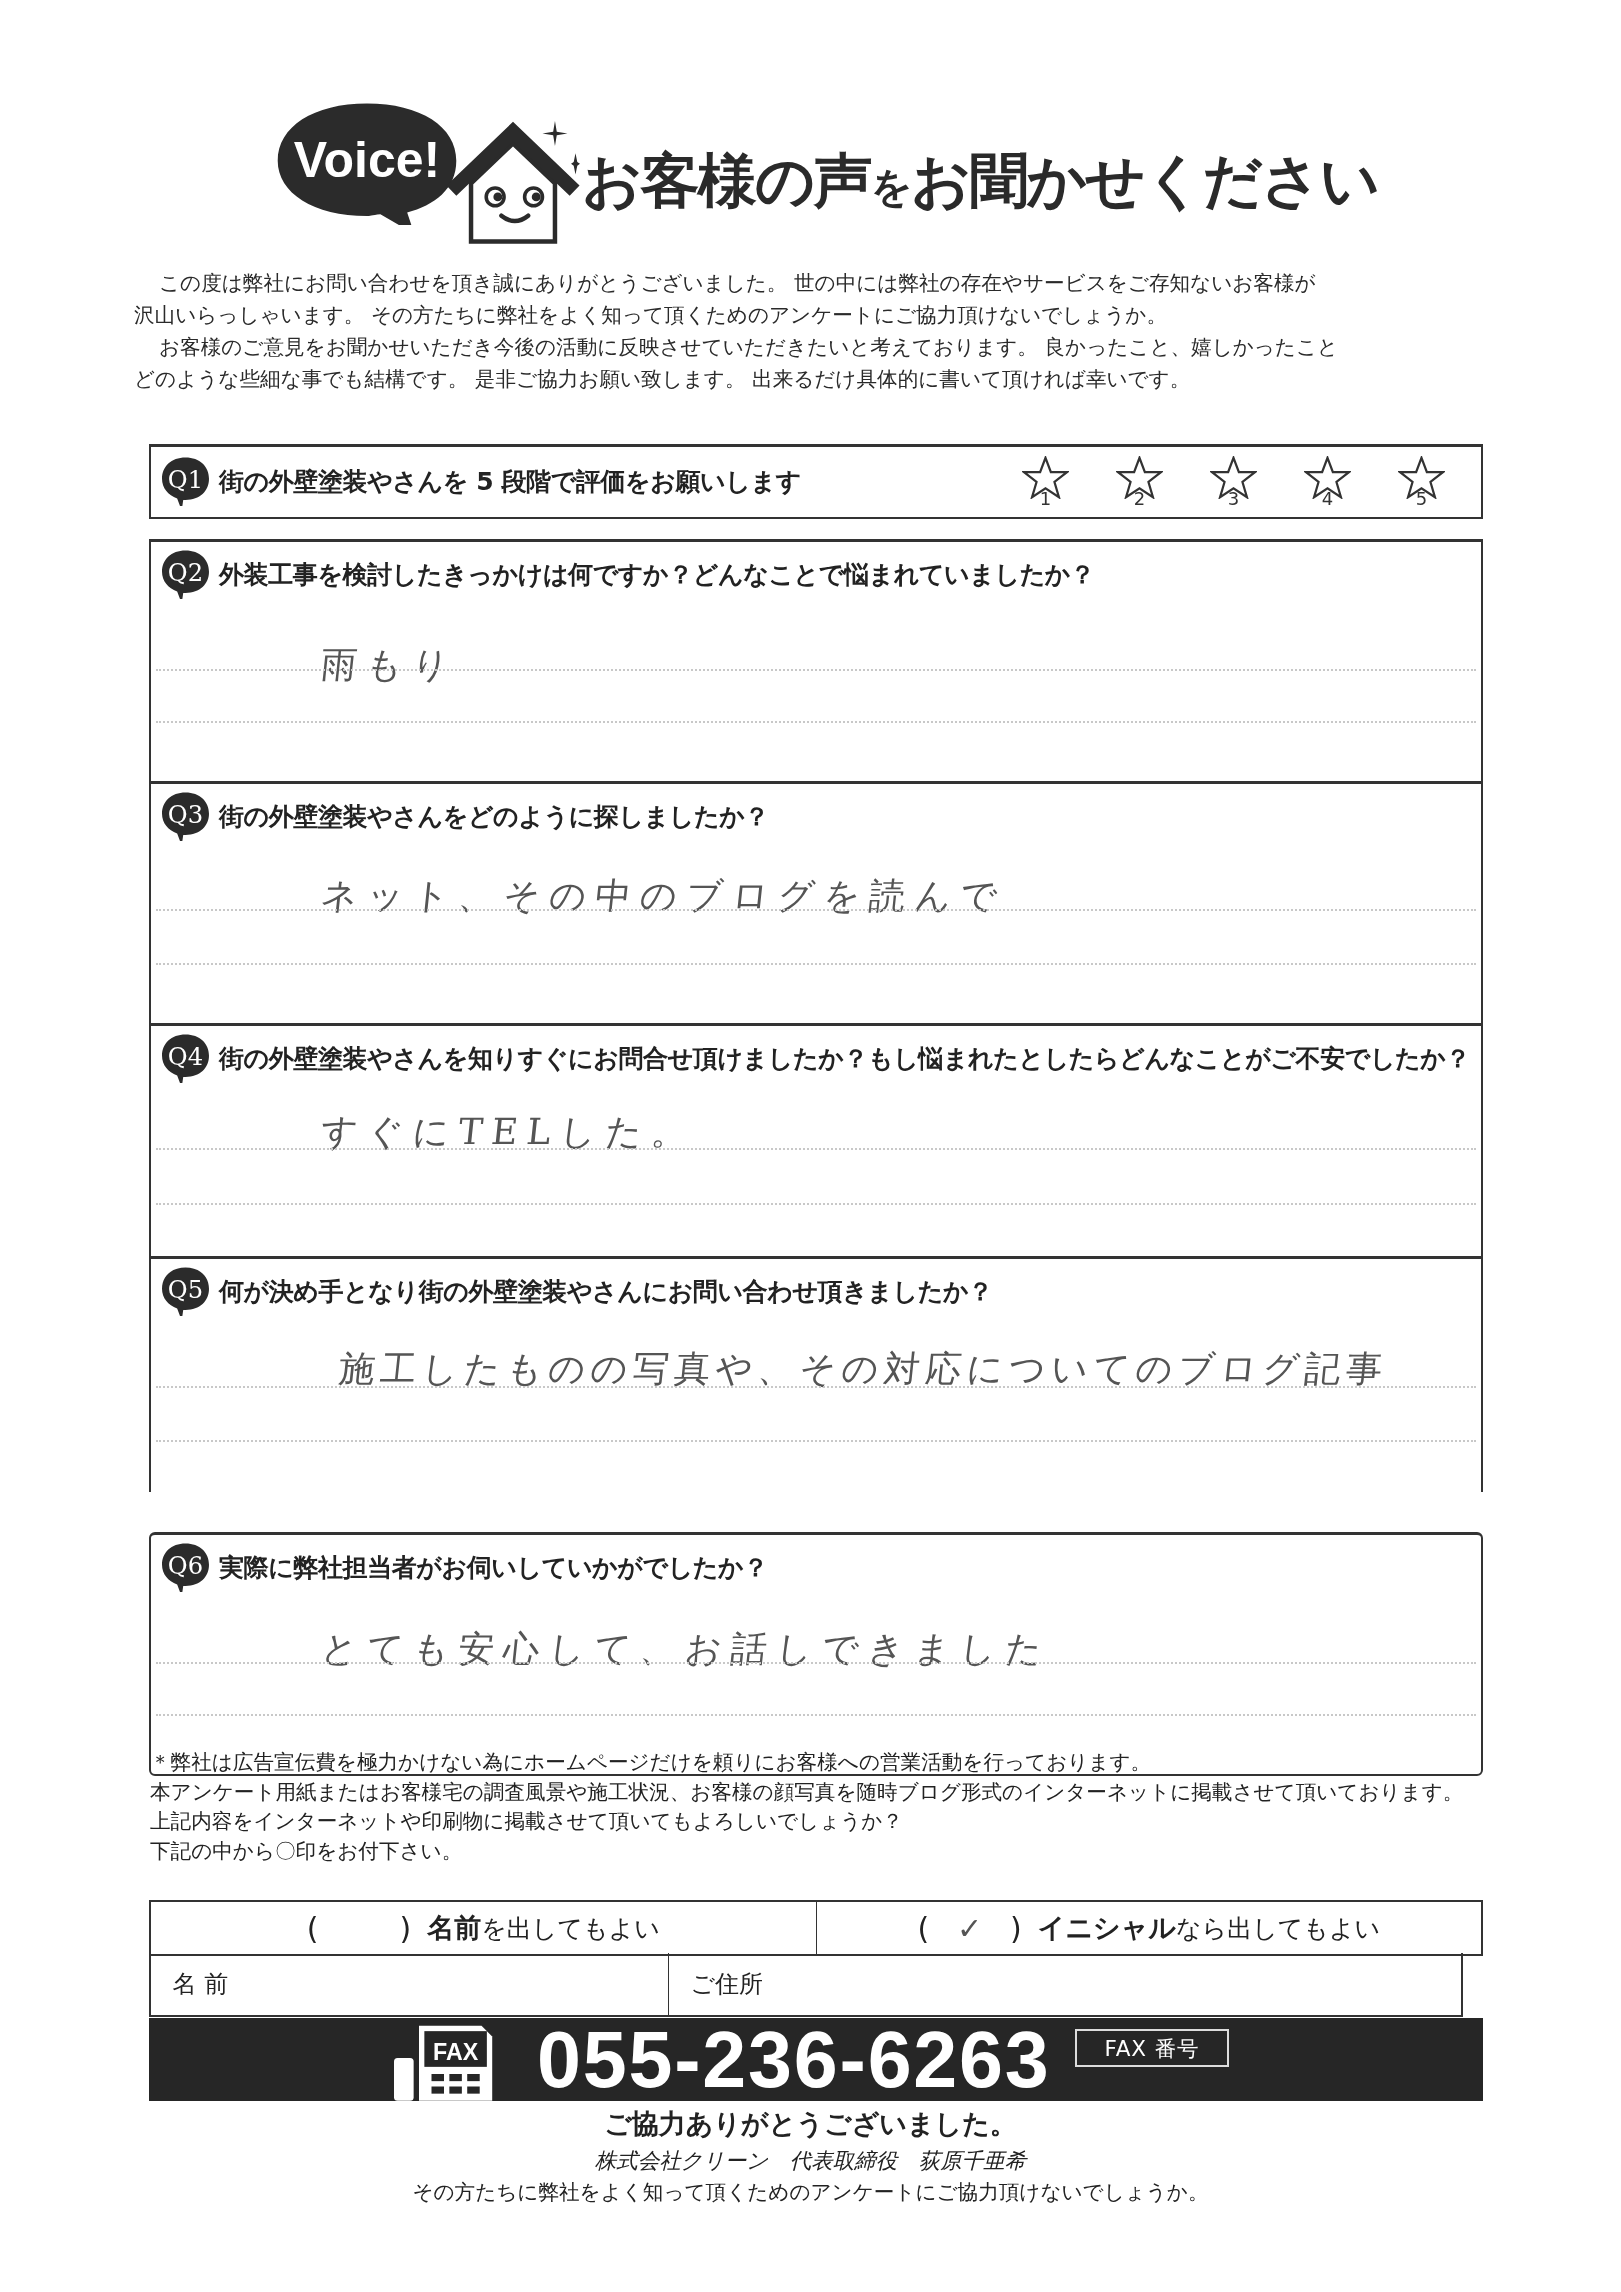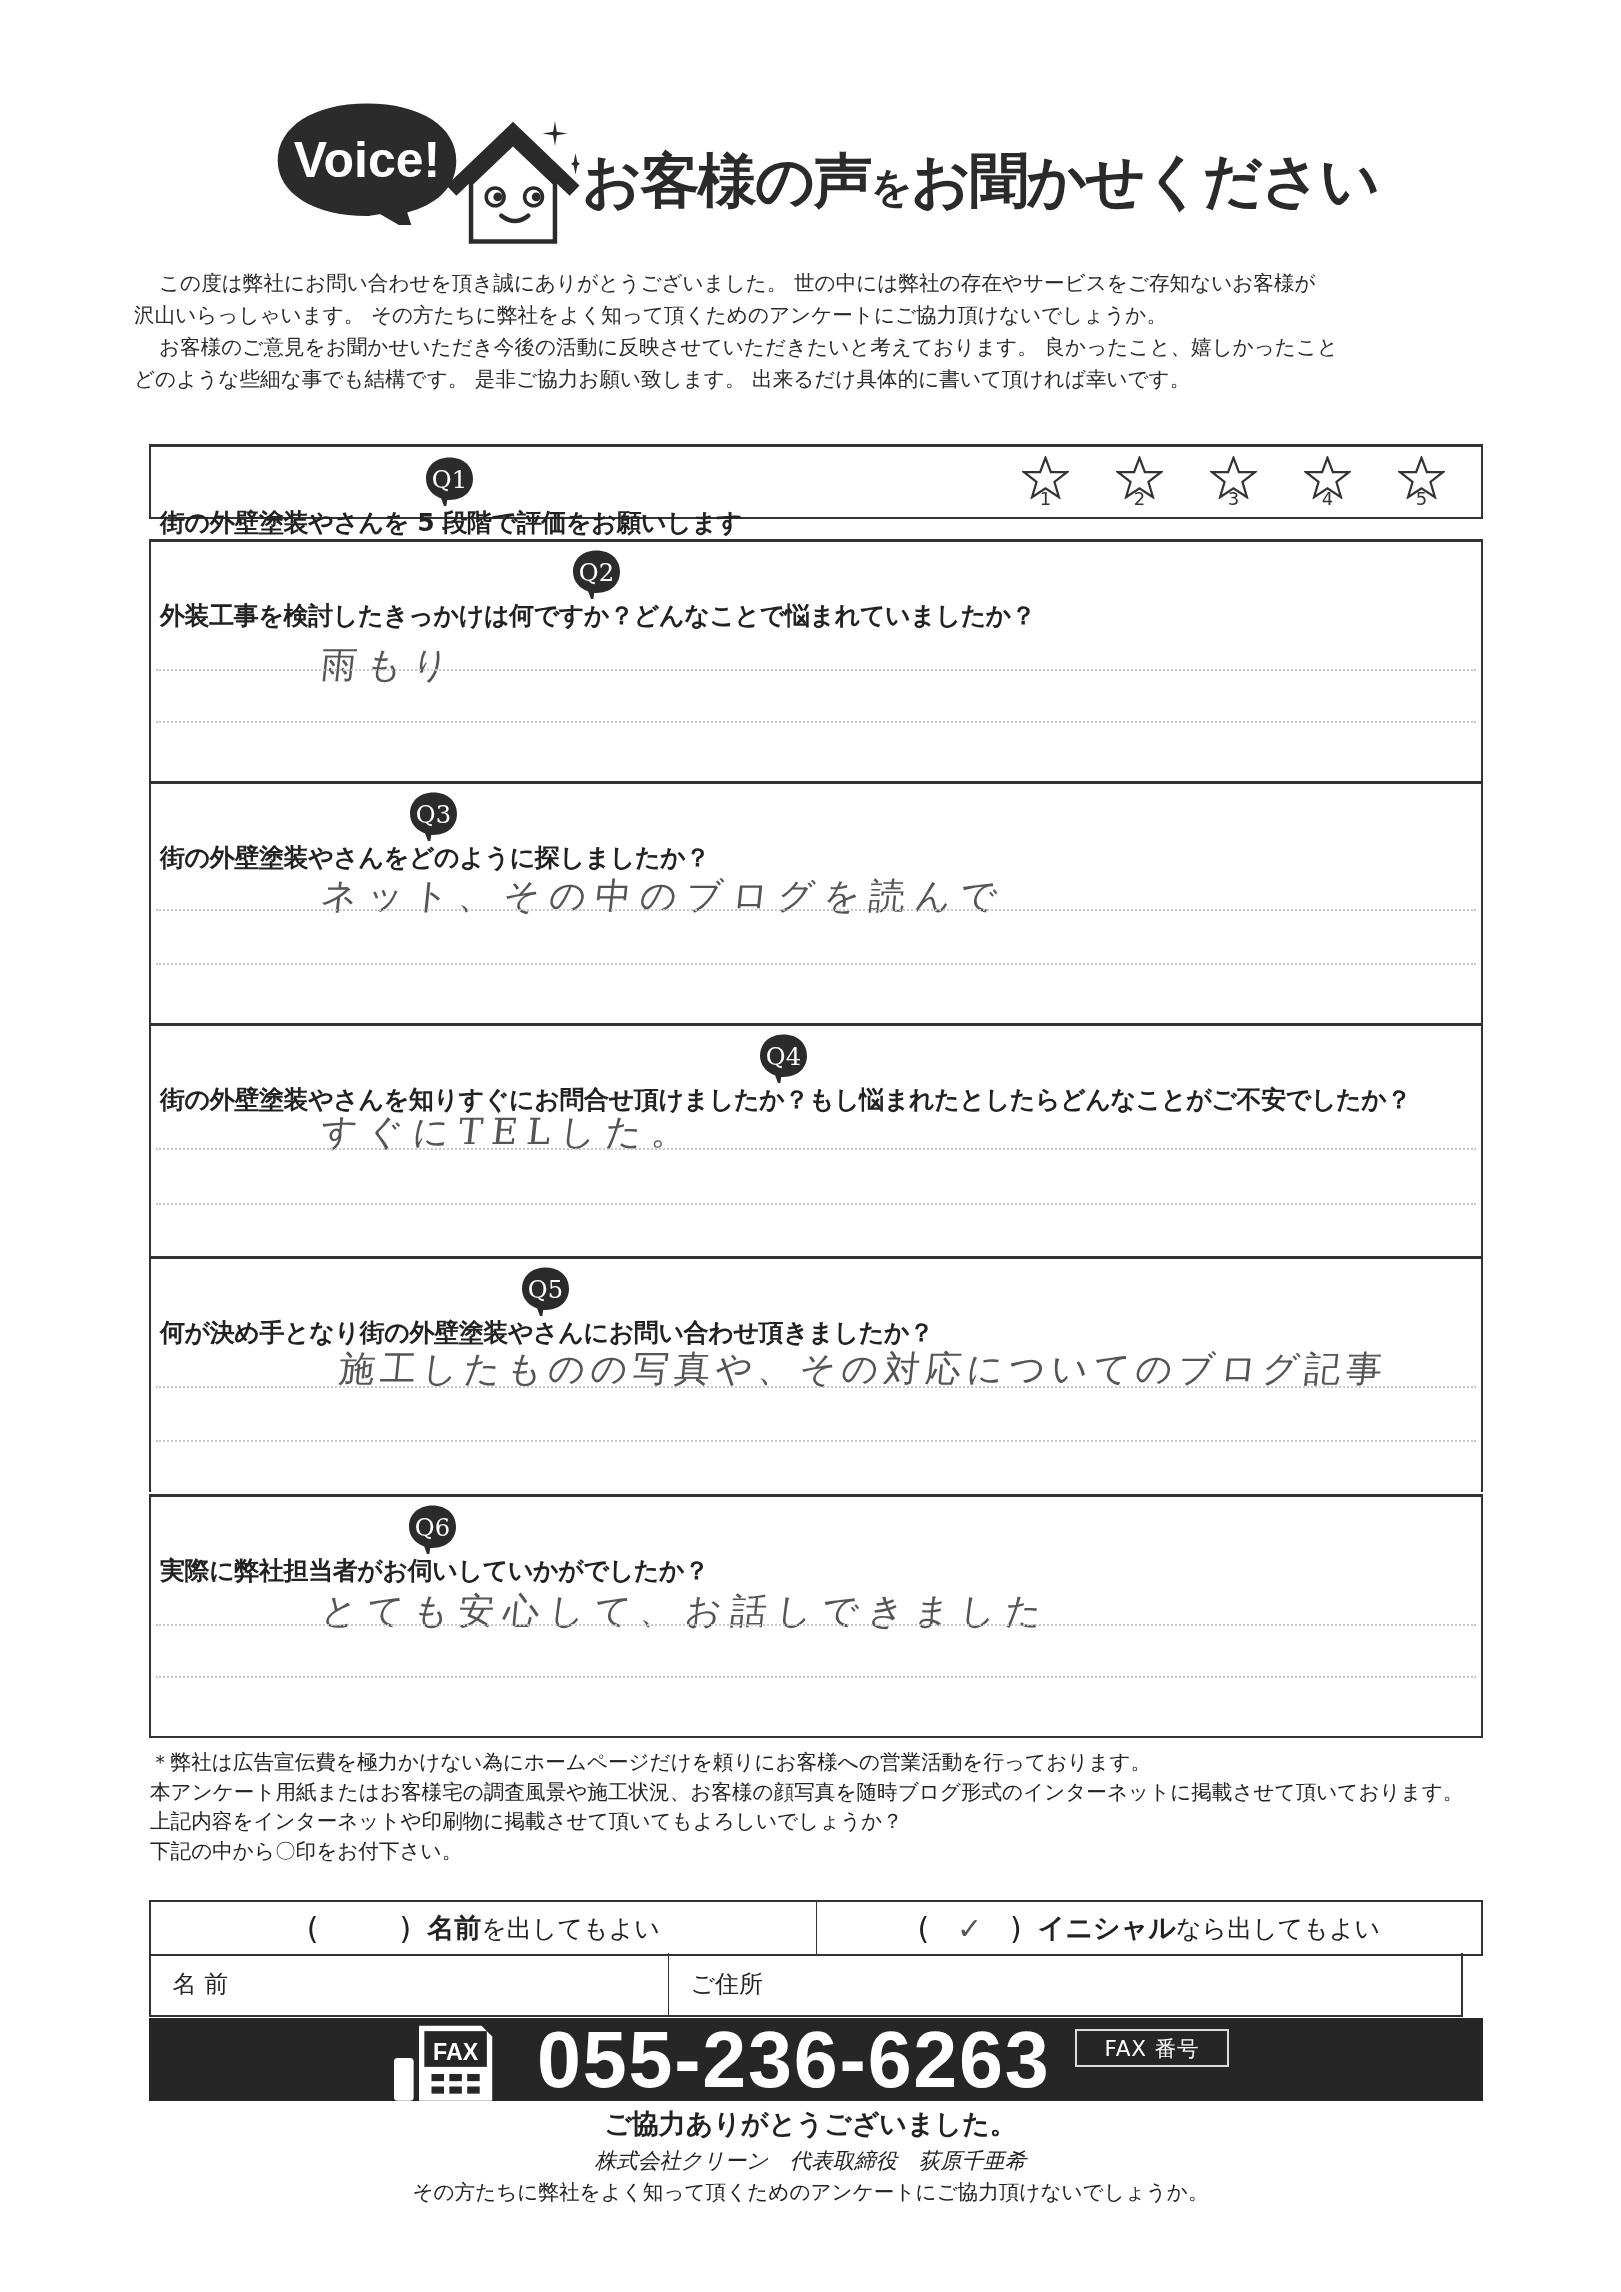--- a/index.html
+++ b/index.html
@@ -9,21 +9,21 @@
   
   .bubble { left:273px; top:100px; width:188px; height:125px; }
   .house { left:446px; top:121px; width:134px; height:125px; }
   .title { left:582px; top:142px; font-size:59px; font-weight:bold; letter-spacing:-1.8px; color:#2a2a2a; white-space:nowrap; }
   .title .small { font-size:41px; }
   .intro { left:134px; top:267px; width:1370px; font-size:20.6px; line-height:32px; color:#2a2a2a; }
   .intro p { margin:0; }
   .intro .indent { padding-left:25px; }
   
   .qbox { position:absolute; left:149px; width:1334px; border:2.7px solid #333; border-top-width:3.6px; background:#fff; box-sizing:border-box; }
-  .qhead { position:absolute; left:5.4px; top:7.2px; display:flex; align-items:center;flex-direction:column; }
+  .qhead { position:absolute; left:5.4px; top:7.2px; display:flex; align-items:center; }
   .qbadge { position:relative; width:59px; height:50px; }
   .qlabel { font-size:25px; font-weight:bold; color:#222; margin-left:3.6px; white-space:nowrap; letter-spacing:-0.4px; }
   .ruled { position:absolute; left:5.4px; right:5.4px; border-top:2.7px dotted #c8c8c8; height:0; }
   .answer { position:absolute; font-family:"DejaVu Serif","Liberation Serif",serif; font-size:36px; color:#555; font-weight:normal; letter-spacing:9px; transform:skewX(-6deg); white-space:nowrap; }
   .stars { position:absolute; right:36px; top:9px; display:flex; gap:47px; }
   .star { position:relative; width:47px; height:56px; }
   .star .n { position:absolute; left:0; right:0; top:32px; text-align:center; font-size:18px; color:#333; }
   
   .notes { left:150px; top:1748px; font-size:20.6px; line-height:29.6px; color:#222; white-space:nowrap; }
   .notes p { margin:0; }
@@ -148,21 +148,21 @@
         <path d="M33 2 C52 2 64 14 64 30 C64 46 52 58 33 58 L30 58 L28 72 L22 56 C10 52 2 42 2 30 C2 14 14 2 33 2 Z" fill="#2b2b2b"></path>
         <text x="33" y="42" text-anchor="middle" font-family="DejaVu Serif, serif" font-size="32" fill="#fff">Q5</text>
       </svg>
     <span class="qlabel">何が決め手となり街の外壁塗装やさんにお問い合わせ頂きましたか？</span>
   </div>
   <div class="answer" style="left:188px;top:86px;letter-spacing:5.4px;">施工したものの写真や、その対応についてのブログ記事</div>
   <div class="ruled" style="top:127px;"></div>
   <div class="ruled" style="top:181px;"></div>
 </div>
 
-<div class="qbox" style="top:1494px;height:244px;">
+<div class="qbox" style="top:1532px;height:244px;border-radius:6px;">
   <div class="qhead">
     <svg class="qbadge" viewBox="0 0 66 66">
         <path d="M33 2 C52 2 64 14 64 30 C64 46 52 58 33 58 L30 58 L28 72 L22 56 C10 52 2 42 2 30 C2 14 14 2 33 2 Z" fill="#2b2b2b"></path>
         <text x="33" y="42" text-anchor="middle" font-family="DejaVu Serif, serif" font-size="32" fill="#fff">Q6</text>
       </svg>
     <span class="qlabel">実際に弊社担当者がお伺いしていかがでしたか？</span>
   </div>
   <div class="answer" style="left:170px;top:90px;">とても安心して、お話しできました</div>
   <div class="ruled" style="top:127px;"></div>
   <div class="ruled" style="top:179px;"></div>

